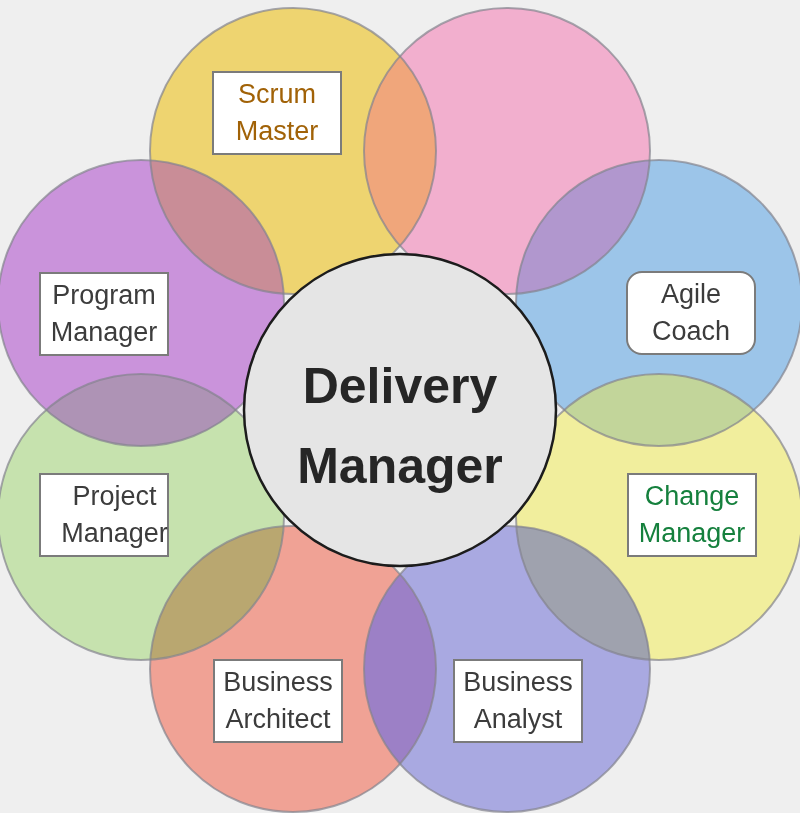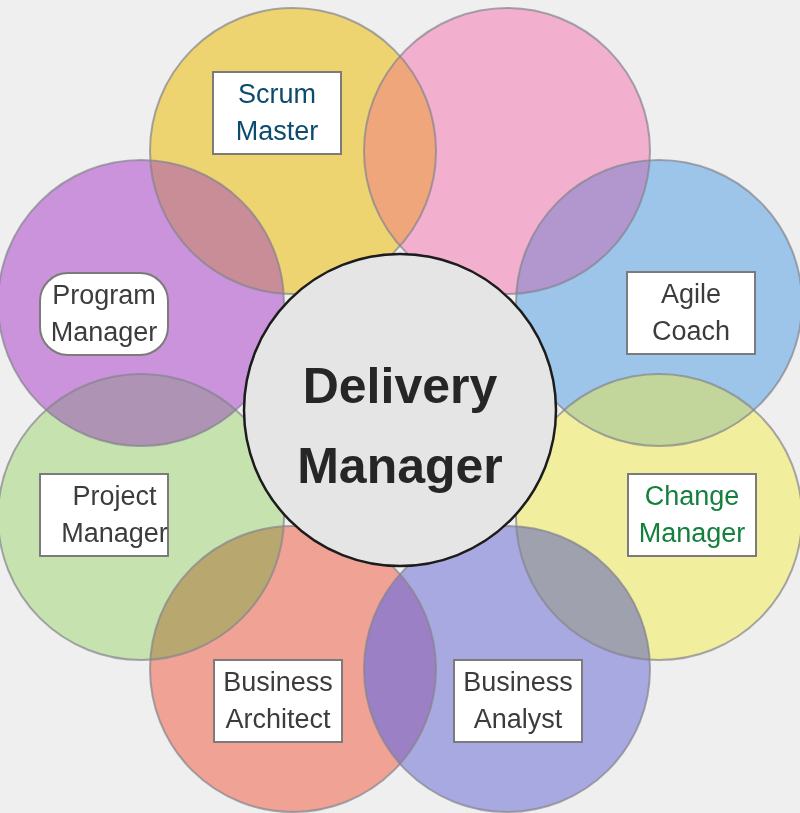--- a/index.html
+++ b/index.html
@@ -113,38 +113,38 @@
       <circle cx="507" cy="151" r="143" fill="none" stroke="#83838D" stroke-opacity="0.7" stroke-width="2"></circle>
       <circle cx="659" cy="303" r="143" fill="none" stroke="#83838D" stroke-opacity="0.7" stroke-width="2"></circle>
       <circle cx="659" cy="517" r="143" fill="none" stroke="#83838D" stroke-opacity="0.7" stroke-width="2"></circle>
       <circle cx="507" cy="669" r="143" fill="none" stroke="#83838D" stroke-opacity="0.7" stroke-width="2"></circle>
       <circle cx="293" cy="669" r="143" fill="none" stroke="#83838D" stroke-opacity="0.7" stroke-width="2"></circle>
       <circle cx="141" cy="517" r="143" fill="none" stroke="#83838D" stroke-opacity="0.7" stroke-width="2"></circle>
       <circle cx="141" cy="303" r="143" fill="none" stroke="#83838D" stroke-opacity="0.7" stroke-width="2"></circle>
       <circle cx="400" cy="410" r="156" fill="#E5E5E5" stroke="#1C1C1C" stroke-width="2.5"></circle>
     </svg>
 
-  <div class="role-label pos-scrum-master" style="background: rgb(255, 255, 255); border-color: rgb(123, 123, 123); color: #0c4a6e;">Scrum
+  <div class="role-label pos-scrum-master" style="background: rgb(255, 255, 255); border-color: rgb(123, 123, 123); color: #a16207;">Scrum
 Master</div>
 
 
-  <div class="role-label pos-agile-coach" style="background: rgb(255, 255, 255); border-color: rgb(123, 123, 123); color: rgb(60, 60, 60);">Agile
+  <div class="role-label pos-agile-coach" style="background: rgb(255, 255, 255); border-color: rgb(123, 123, 123); color: rgb(60, 60, 60); border-radius: 16px;">Agile
 Coach</div>
 
   <div class="role-label pos-change-manager" style="background: rgb(255, 255, 255); border-color: rgb(123, 123, 123); color: #15803d;">Change
 Manager</div>
 
   <div class="role-label pos-business-analyst" style="background: rgb(255, 255, 255); border-color: rgb(123, 123, 123); color: rgb(60, 60, 60);">Business
 Analyst</div>
 
   <div class="role-label pos-business-architect" style="background: rgb(255, 255, 255); border-color: rgb(123, 123, 123); color: rgb(60, 60, 60);">Business
 Architect</div>
 
   <div class="role-label pos-project-manager" style="background: rgb(255, 255, 255); border-color: rgb(123, 123, 123); color: rgb(60, 60, 60);">Project
 Manager</div>
 
-  <div class="role-label pos-program-manager" style="background: rgb(255, 255, 255); border-color: rgb(123, 123, 123); color: rgb(60, 60, 60); border-radius: 29px;">Program
+  <div class="role-label pos-program-manager" style="background: rgb(255, 255, 255); border-color: rgb(123, 123, 123); color: rgb(60, 60, 60);">Program
 Manager</div>
 
   <div class="center-label" style="color: rgb(38, 38, 38);">Delivery
 Manager</div>
 
 </div>
 
 </body></html>

